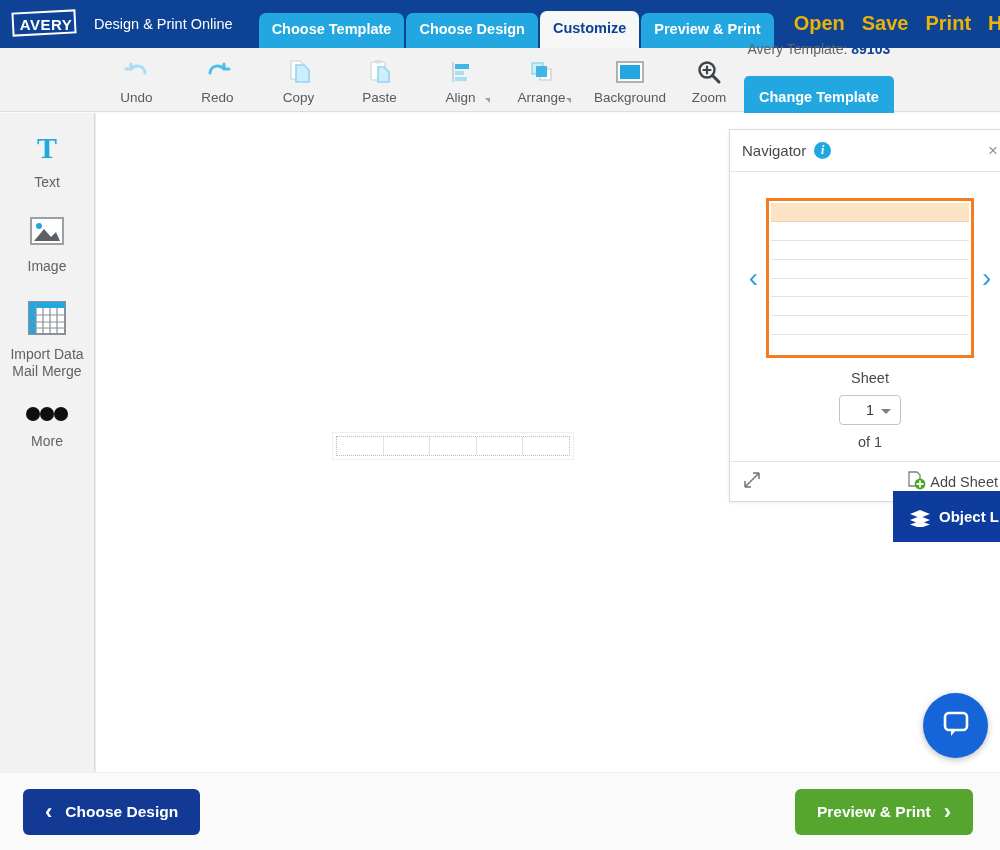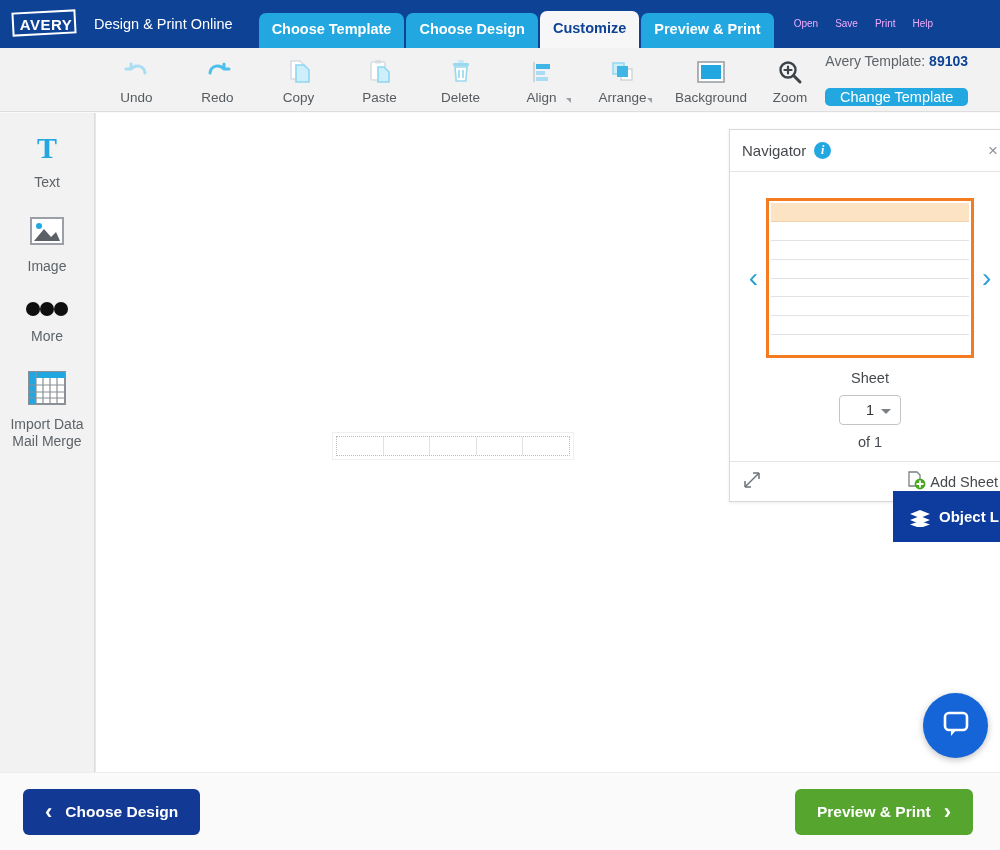--- a/index.html
+++ b/index.html
@@ -35,21 +35,21 @@
     font-weight:normal;
   }
   .tabs { display:flex; align-items:flex-end; margin-left:26px; gap:2px; height:48px; }
   .tab {
     background:#22a7e0; color:#ffffff; font-size:14.5px; font-weight:bold;
     padding:9px 13px 10px 13px; border-radius:7px 7px 0 0; white-space:nowrap;
     line-height:1.1; cursor:pointer;
   }
   .tab.active { background:#f7f7f7; color:#0d4295; padding:10px 13px 11px 13px; }
   .menu { display:flex; align-items:center; gap:17px; margin-left:20px; height:48px; padding-bottom:2px; }
-  .menu-item { color:#f0abfc; font-size:10px; font-weight:normal; white-space:nowrap; cursor:pointer; }
+  .menu-item { color:#eab308; font-size:20px; font-weight:bold; white-space:nowrap; cursor:pointer; }
 
   
   .toolbar {
     position:absolute; left:0; top:48px; width:1000px; height:64px;
     background:#f2f2f2; border-bottom:1px solid #dedede;
     display:flex; align-items:center;
   }
   .tools { display:flex; align-items:center; margin-left:96px; }
   .tool {
     width:81px; display:flex; flex-direction:column; align-items:center; gap:5px;
@@ -57,22 +57,22 @@
   }
   .tool .lbl { font-size:13.5px; color:#555b60; }
   .tool .ico { height:26px; display:flex; align-items:center; justify-content:center; }
   .caret { position:absolute; right:11px; bottom:2px; width:0;height:0;
     border-left:5px solid transparent; border-top:5px solid #9aa0a5; }
 
   .tpl-area { margin-left:4px; display:flex; flex-direction:column; align-items:center; gap:3px; }
   .tpl-text { font-size:14px; color:#5d6369; white-space:nowrap; }
   .tpl-text b { color:#0d4295; }
   .change-tpl {
-    background:#22a7e0; color:#fff; font-weight:normal; font-size:14.5px;
-    border:none; border-radius:5px; padding:1px 15px; cursor:pointer;
+    background:#22a7e0; color:#fff; font-weight:bold; font-size:14.5px;
+    border:none; border-radius:5px; padding:13px 15px; cursor:pointer;
     font-family:"Liberation Sans", sans-serif;
     margin-top:16px;
   }
 
   
   .sidebar {
     position:absolute; left:0; top:113px; width:95px; height:659px;
     background:#f2f2f2; border-right:1px solid #dcdcdc;
     display:flex; flex-direction:column; align-items:center; padding-top:18px; gap:24px;
   }
@@ -244,31 +244,20 @@
         <span class="ico">
           <svg width="24" height="26" viewBox="0 0 24 26">
             <rect x="3" y="3" width="14" height="18" rx="1.5" fill="#ffffff" stroke="#d9dde0" stroke-width="1.6"></rect>
             <rect x="7" y="1" width="6" height="3.5" rx="1" fill="#d9dde0"></rect>
             <path d="M10 8 h6 l5 5 v10 h-11 z" fill="#cdeefb" stroke="#8fd6f2" stroke-width="1.6"></path>
           </svg>
         </span>
         <span class="lbl">Paste</span>
       </div>
 
-      <div class="tool">
-        <span class="ico">
-          <svg width="22" height="26" viewBox="0 0 22 26">
-            <rect x="3" y="4" width="16" height="3" rx="1" fill="#9ad9f0"></rect>
-            <rect x="8" y="1" width="6" height="3" rx="1" fill="#c9e9f7"></rect>
-            <path d="M5 8 h12 l-1.2 14 h-9.6 z" fill="#ffffff" stroke="#9ad9f0" stroke-width="1.7"></path>
-            <path d="M9 11 v8 M13 11 v8" stroke="#9ad9f0" stroke-width="1.7"></path>
-          </svg>
-        </span>
-        <span class="lbl">Delete</span>
-      </div>
 
       <div class="tool">
         <span class="ico">
           <svg width="26" height="24" viewBox="0 0 26 24">
             <rect x="4" y="2" width="2" height="20" fill="#cfd4d8"></rect>
             <rect x="7" y="4" width="14" height="5" fill="#3fb6e6"></rect>
             <rect x="7" y="11" width="9" height="4" fill="#a9ddf4"></rect>
             <rect x="7" y="17" width="12" height="4" fill="#a9ddf4"></rect>
           </svg>
         </span>
@@ -331,46 +320,46 @@
 
     <div class="side-item">
       <span>
         <svg width="44" height="34" viewBox="0 0 44 34">
           <rect x="6" y="3" width="32" height="26" fill="#ffffff" stroke="#9aa0a5" stroke-width="2"></rect>
           <circle cx="14" cy="11" r="3" fill="#22a7e0"></circle>
           <path d="M9 26 L19 14 L26 22 L31 17 L35 26 Z" fill="#5a6066"></path>
         </svg>
       </span>
       <span class="lbl">Image</span>
-    </div>
-
-    <div class="side-item">
-      <span>
-        <svg width="52" height="20" viewBox="0 0 52 20">
-          <circle cx="12" cy="10" r="7" fill="#0f0f0f"></circle>
-          <circle cx="26" cy="10" r="7" fill="#0f0f0f"></circle>
-          <circle cx="40" cy="10" r="7" fill="#0f0f0f"></circle>
-        </svg>
-      </span>
-      <span class="lbl">More</span>
     </div>
 
     <div class="side-item">
       <span>
         <svg width="48" height="38" viewBox="0 0 48 38">
           <rect x="6" y="3" width="36" height="32" fill="#ffffff" stroke="#8a9095" stroke-width="2"></rect>
           <rect x="6" y="3" width="36" height="6" fill="#22a7e0"></rect>
           <rect x="6" y="9" width="7" height="26" fill="#22a7e0"></rect>
           <path d="M13 3 v32 M20 9 v26 M27 9 v26 M34 9 v26 M6 16 h36 M6 23 h36 M6 29 h36" stroke="#8a9095" stroke-width="1.2" fill="none"></path>
         </svg>
       </span>
       <span class="lbl">
         <span>Import Data</span><br>
         <span>Mail Merge</span>
       </span>
+    </div>
+
+    <div class="side-item">
+      <span>
+        <svg width="52" height="20" viewBox="0 0 52 20">
+          <circle cx="12" cy="10" r="7" fill="#0f0f0f"></circle>
+          <circle cx="26" cy="10" r="7" fill="#0f0f0f"></circle>
+          <circle cx="40" cy="10" r="7" fill="#0f0f0f"></circle>
+        </svg>
+      </span>
+      <span class="lbl">More</span>
     </div>
   </div>
 
   <div class="canvas">
     <div class="label-object">
       <div class="label-inner">
         <div class="label-cell"></div>
         <div class="label-cell"></div>
         <div class="label-cell"></div>
         <div class="label-cell"></div>

